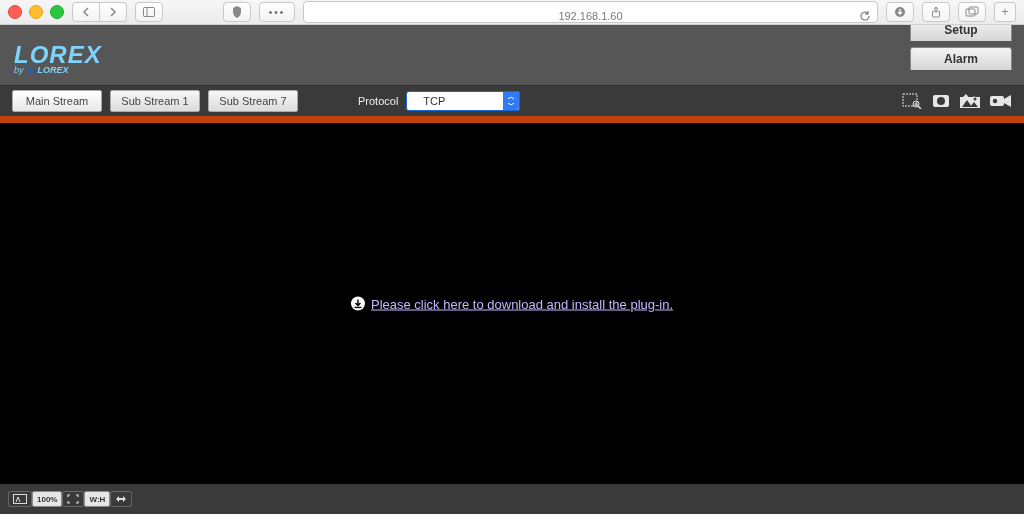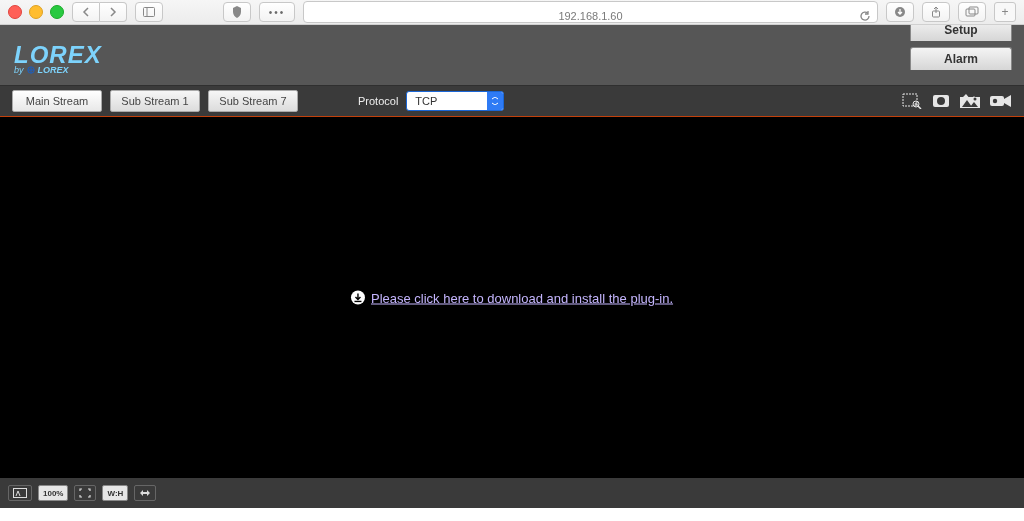--- a/index.html
+++ b/index.html
@@ -25,36 +25,36 @@
   
   .app-header{height:60px;background:#565656;display:flex;align-items:flex-end;justify-content:space-between;padding:0 12px 0 14px;border-bottom:1px solid #2f2f2f;}
   .logo{color:#7dd3fc;font-family:Arial,sans-serif;margin-bottom:10px;}
   .logo .lx{font-size:24px;font-weight:800;font-style:italic;letter-spacing:1px;}
   .logo .sub{font-size:9px;font-style:italic;margin-top:-4px;display:flex;align-items:center;gap:3px;}
   .nav{display:flex;gap:6px;margin-bottom:15px;flex-direction:column;}
   .nav-tab{width:100px;height:22px;border:1px solid #888;border-bottom:none;border-radius:3px 3px 0 0;background:linear-gradient(#f4f4f4,#d6d6d6);display:flex;align-items:center;justify-content:center;font-weight:600;color:#333;font-size:12px;}
   .nav-tab.active{background:linear-gradient(#fff,#e8e8e8);}
 
   
-  .toolbar{height:30px;background:#3a3a3a;display:flex;align-items:center;padding:0 12px;gap:8px;border-bottom:1px solid #c2410c;}
+  .toolbar{height:30px;background:#3a3a3a;display:flex;align-items:center;padding:0 12px;gap:8px;border-bottom:7px solid #c2410c;}
   .stream-btn{width:88px;height:20px;border:1px solid #aaa;border-radius:2px;background:linear-gradient(#f6f6f6,#dcdcdc);display:flex;align-items:center;justify-content:center;font-size:11px;color:#444;}
   .stream-btn.active{background:linear-gradient(#fff,#e8e8e8);}
   .proto-label{color:#eee;font-size:11px;margin-left:4px;padding-left:48px;}
-  .proto-select{height:18px;width:80px;border:1px solid #1a66d6;border-radius:3px;background:#fff;font-size:11px;padding:0 8px;position:relative;display:flex;align-items:center;}
+  .proto-select{height:18px;width:80px;border:1px solid #1a66d6;border-radius:3px;background:#fff;font-size:11px;padding:0 16px;position:relative;display:flex;align-items:center;}
   .proto-select .chev{position:absolute;right:0;top:0;bottom:0;width:16px;background:#2f7bf5;border-radius:0 2px 2px 0;display:flex;align-items:center;justify-content:center;color:#fff;font-size:9px;}
   .tool-right{margin-left:auto;display:flex;gap:10px;align-items:center;}
   .ticon{color:#e6e6e6;display:flex;align-items:center;}
 
   
   .video{background:#000;position:relative;height:361px;}
   .plugin-msg{position:absolute;left:50%;top:50%;transform:translate(-50%,-50%);color:#c4b5fd;font-size:13px;text-decoration:underline;display:flex;align-items:center;gap:6px;}
   .plugin-msg .dlicon{width:14px;height:14px;border-radius:50%;background:#fff;color:#000;display:flex;align-items:center;justify-content:center;font-size:10px;font-weight:bold;text-decoration:none;}
 
   
-  .bottom{display:flex;align-items:center;gap:6px;padding:4px 8px;background:#3a3a3a;height:22px;}
+  .bottom{display:flex;align-items:center;padding:4px 8px;background:#3a3a3a;height:22px;}
   .bicon{height:14px;padding:0 4px;border:1px solid #888;border-radius:2px;background:#e6e6e6;color:#333;font-size:8px;display:flex;align-items:center;font-weight:bold;}
   .bicon.plain{background:transparent;border-color:#666;color:#ddd;}
 
   svg{display:block;}
 </style>
 </head>
 <body>
 
 <div class="window">
 

